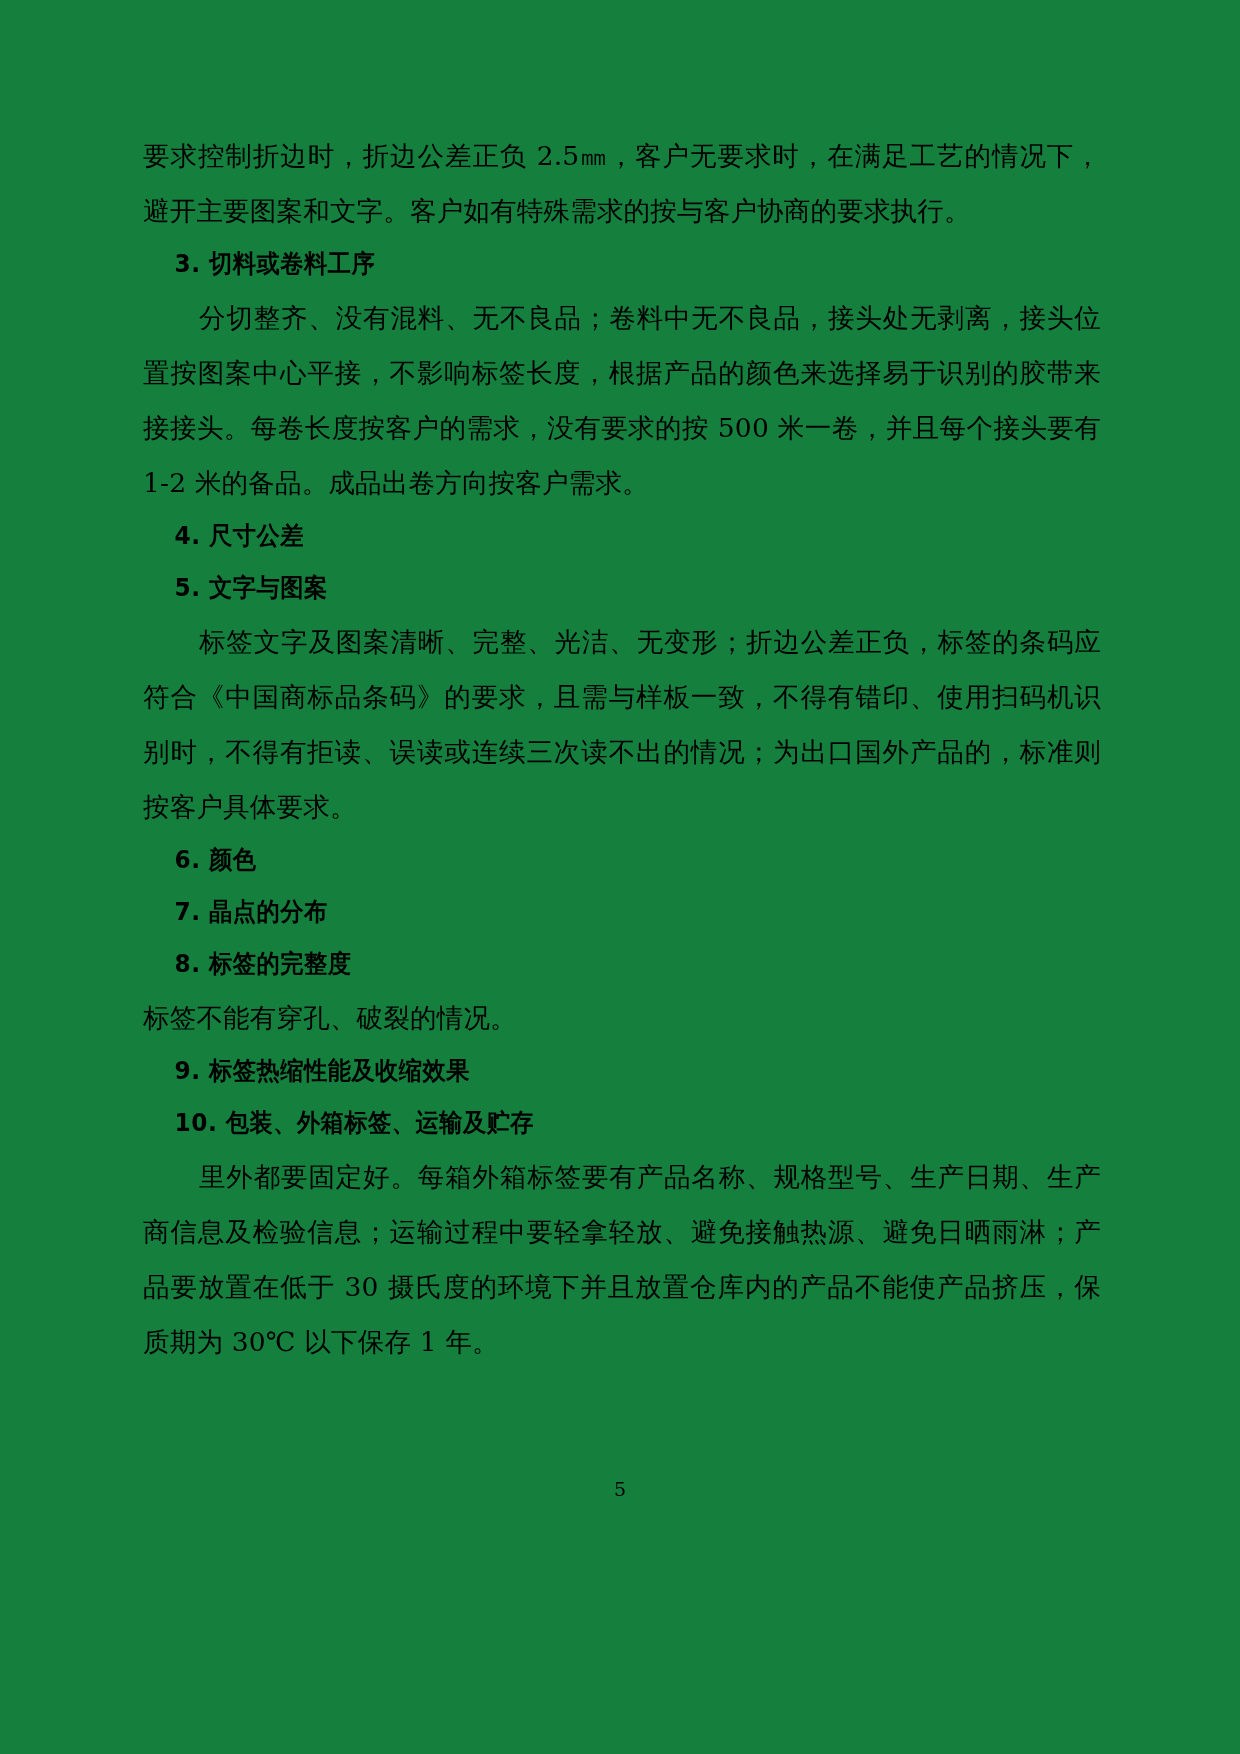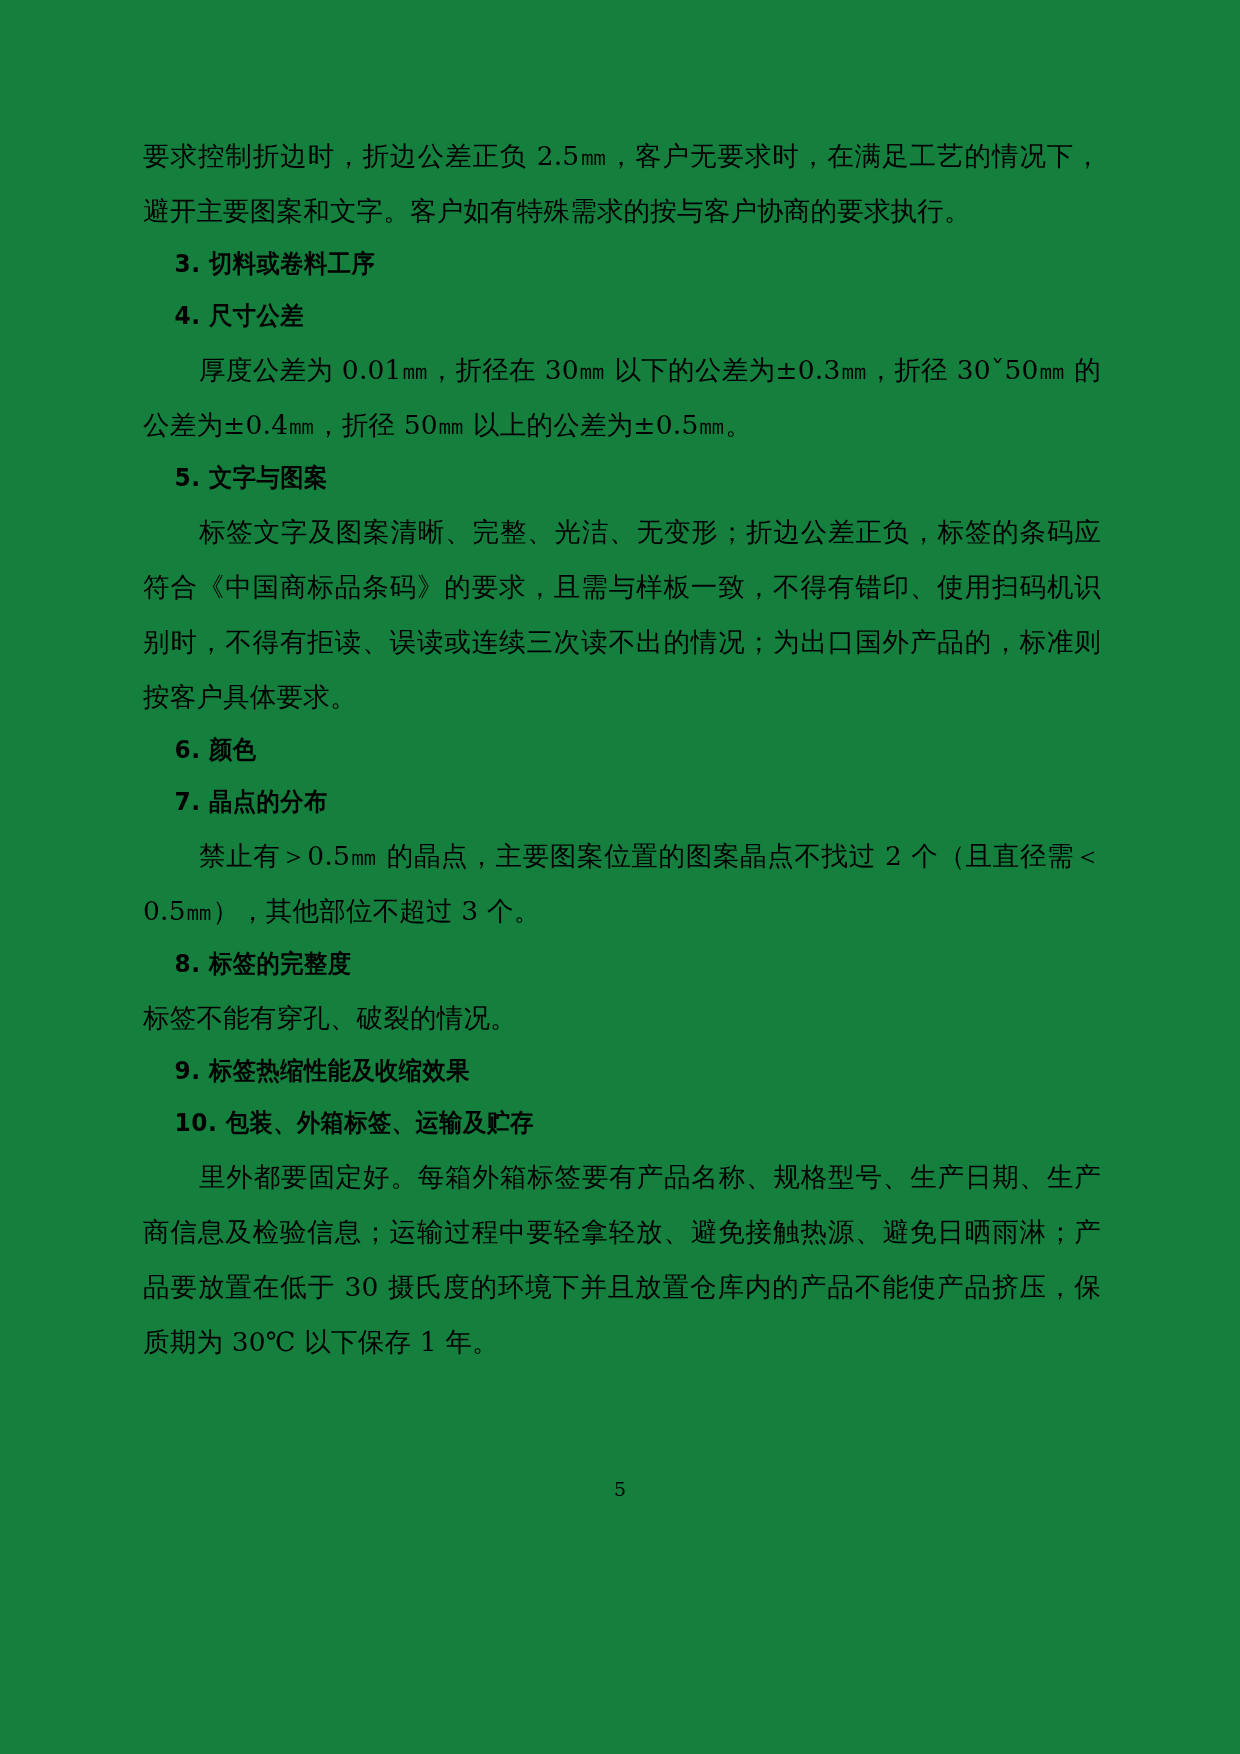--- a/index.html
+++ b/index.html
@@ -68,27 +68,26 @@
   }
 </style>
 </head>
 <body>
 
 <div class="page">
   <div class="content">
 
   <div class="para noindent">要求控制折边时，折边公差正负 2.5㎜，客户无要求时，在满足工艺的情况下，避开主要图案和文字。客户如有特殊需求的按与客户协商的要求执行。</div>
       <div class="heading">3. 切料或卷料工序</div>
+      <div class="para indent">分切整齐、没有混料、无不良品；卷料中无不良品，接头处无剥离，接头位置按图案中心平接，不影响标签长度，根据产品的颜色来选择易于识别的胶带来接接头。每卷长度按客户的需求，没有要求的按 500 米一卷，并且每个接头要有 1-2 米的备品。成品出卷方向按客户需求。</div>
       <div class="heading">4. 尺寸公差</div>
-      <div class="para indent">厚度公差为 0.01㎜，折径在 30㎜ 以下的公差为±0.3㎜，折径 30ˇ50㎜ 的公差为±0.4㎜，折径 50㎜ 以上的公差为±0.5㎜。</div>
       <div class="heading">5. 文字与图案</div>
       <div class="para indent">标签文字及图案清晰、完整、光洁、无变形；折边公差正负，标签的条码应符合《中国商标品条码》的要求，且需与样板一致，不得有错印、使用扫码机识别时，不得有拒读、误读或连续三次读不出的情况；为出口国外产品的，标准则按客户具体要求。</div>
       <div class="heading">6. 颜色</div>
       <div class="heading">7. 晶点的分布</div>
-      <div class="para indent">禁止有＞0.5㎜ 的晶点，主要图案位置的图案晶点不找过 2 个（且直径需＜0.5㎜），其他部位不超过 3 个。</div>
       <div class="heading">8. 标签的完整度</div>
       <div class="para noindent">标签不能有穿孔、破裂的情况。</div>
       <div class="heading">9. 标签热缩性能及收缩效果</div>
       <div class="heading">10. 包装、外箱标签、运输及贮存</div>
       <div class="para indent">里外都要固定好。每箱外箱标签要有产品名称、规格型号、生产日期、生产商信息及检验信息；运输过程中要轻拿轻放、避免接触热源、避免日晒雨淋；产品要放置在低于 30 摄氏度的环境下并且放置仓库内的产品不能使产品挤压，保质期为 30℃ 以下保存 1 年。</div>
     </div>
   <div class="page-number">5</div>
 </div>
 
 </body></html>

